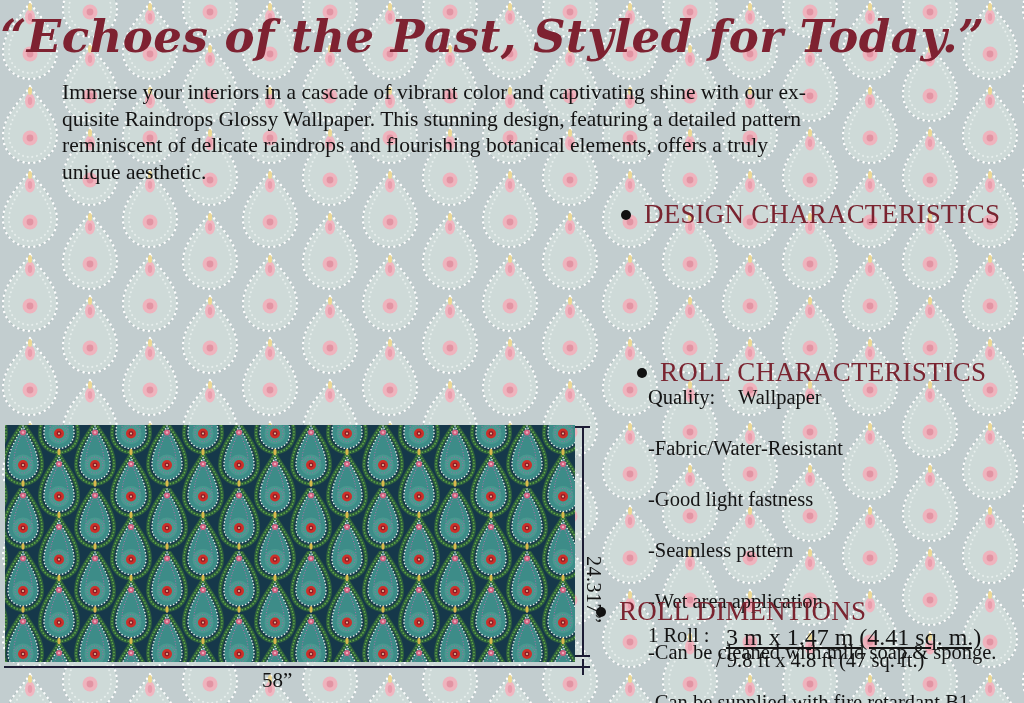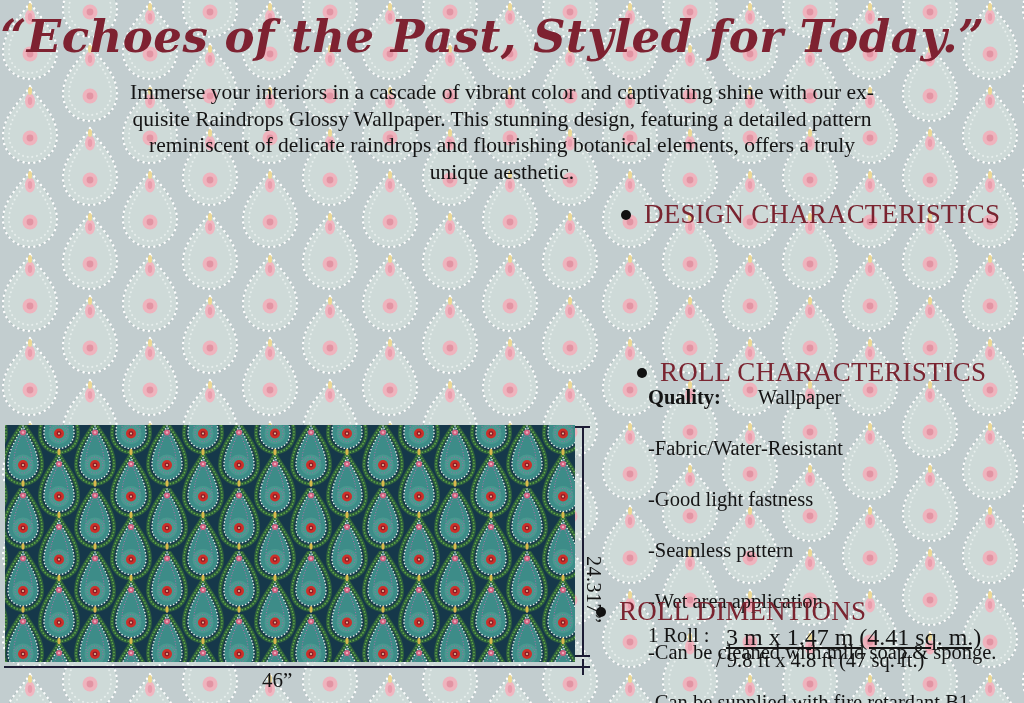--- a/index.html
+++ b/index.html
@@ -22,21 +22,21 @@
     font-family:"DejaVu Serif", serif;
     font-style:italic;font-weight:bold;
     font-size:45px;line-height:58px;
     color:#7e2231;
     letter-spacing:0.5px;
   }
 
   
   .intro{
     left:62px;top:79px;width:880px;
-    text-align:center;
+    text-align:left;
     font-size:21.5px;line-height:26.5px;
     white-space:pre-line;
   }
 
   
   .section-heading{
     display:flex;align-items:center;
     font-size:27px;font-weight:400;
     color:#7a2430;letter-spacing:0.2px;
   }
@@ -51,21 +51,21 @@
   
   .design-grid{
     left:648px;top:228px;width:372px;
     display:grid;grid-template-columns:132px 240px;
     font-size:20.5px;line-height:25.5px;
   }
   .design-grid .val{white-space:pre-line;}
 
   
   .quality-line{left:648px;top:386px;font-size:20.5px;}
-  .quality-line .q-label{margin-right:32px;font-weight:bold;}
+  .quality-line .q-label{margin-right:18px;}
   .features{
     left:648px;top:411px;width:380px;
     font-size:20.5px;line-height:25.4px;
     white-space:pre-line;
   }
 
   
   .rolldim-label{left:648px;top:624px;font-size:20.5px;}
   .rolldim-metric{left:726px;top:624px;font-size:24px;text-decoration:underline;}
   .rolldim-imperial{left:716px;top:649px;font-size:20.5px;}
@@ -179,15 +179,15 @@
     <rect width="570" height="237" fill="url(#smpat)"></rect>
   </svg>
 
   <div class="dim-line" id="vline"></div>
   <div class="dim-line" id="vline-tick-top"></div>
   <div class="dim-line" id="vline-tick-bottom"></div>
   <div class="dim-line" id="hline"></div>
   <div class="dim-line" id="hline-tick-right"></div>
 
   <div class="layer height-label">24.317”</div>
-  <div class="layer width-label">46”</div>
+  <div class="layer width-label">58”</div>
 
 </div>
 
 </body></html>

